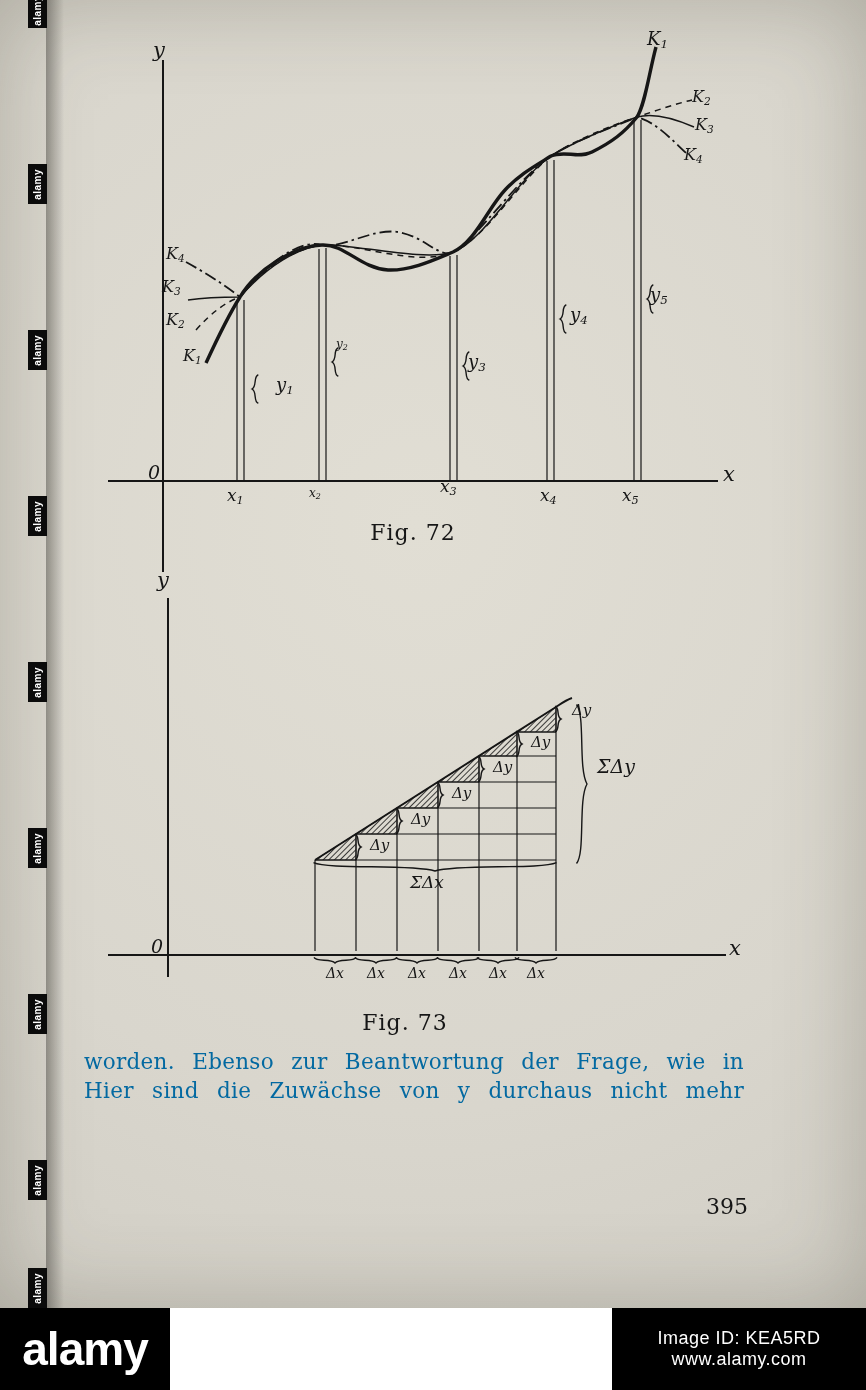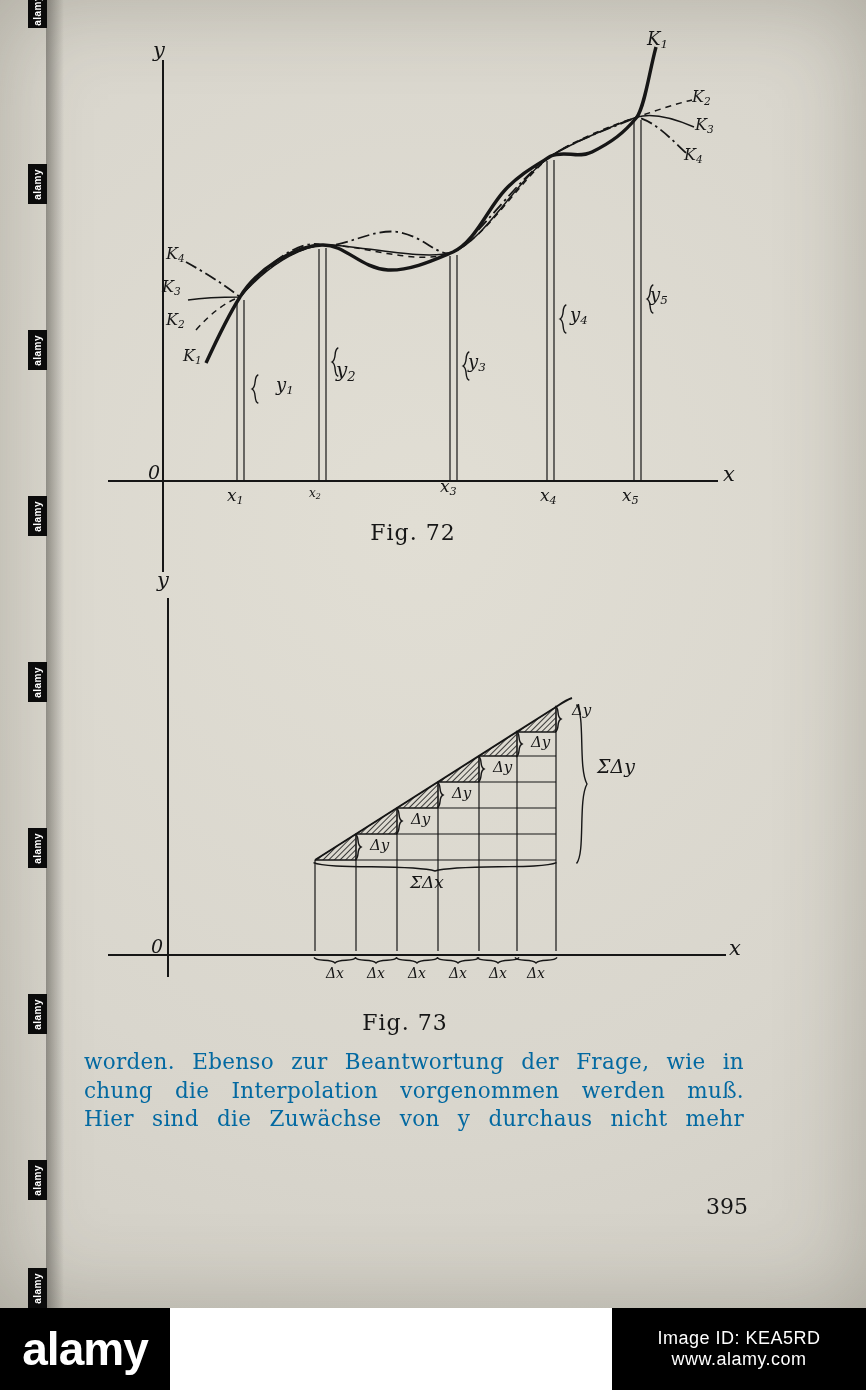--- a/index.html
+++ b/index.html
@@ -144,21 +144,21 @@
   <span class="lbl" style="left:723px;top:464px;font-size:21px">x</span>
   <span class="lbl" style="left:148px;top:463px;font-size:19px">0</span>
 
   <span class="lbl" style="left:227px;top:487px;font-size:17px"><span>x</span><sub class="sb">1</sub></span>
   <span class="lbl" style="left:309px;top:487px;font-size:12px"><span>x</span><sub class="sb">2</sub></span>
   <span class="lbl" style="left:440px;top:478px;font-size:17px"><span>x</span><sub class="sb">3</sub></span>
   <span class="lbl" style="left:540px;top:487px;font-size:17px"><span>x</span><sub class="sb">4</sub></span>
   <span class="lbl" style="left:622px;top:487px;font-size:17px"><span>x</span><sub class="sb">5</sub></span>
 
   <span class="lbl" style="left:276px;top:376px;font-size:18px"><span>y</span><sub class="sb">1</sub></span>
-  <span class="lbl" style="left:336px;top:360px;font-size:20px"><span>y</span><sub class="sb">2</sub></span>
+  <span class="lbl" style="left:336px;top:338px;font-size:12px"><span>y</span><sub class="sb">2</sub></span>
   <span class="lbl" style="left:468px;top:353px;font-size:18px"><span>y</span><sub class="sb">3</sub></span>
   <span class="lbl" style="left:570px;top:306px;font-size:18px"><span>y</span><sub class="sb">4</sub></span>
   <span class="lbl" style="left:650px;top:286px;font-size:18px"><span>y</span><sub class="sb">5</sub></span>
 
   <span class="lbl" style="left:166px;top:246px;font-size:16px"><span>K</span><sub class="sb">4</sub></span>
   <span class="lbl" style="left:162px;top:279px;font-size:16px"><span>K</span><sub class="sb">3</sub></span>
   <span class="lbl" style="left:166px;top:312px;font-size:16px"><span>K</span><sub class="sb">2</sub></span>
   <span class="lbl" style="left:183px;top:348px;font-size:16px"><span>K</span><sub class="sb">1</sub></span>
 
   <span class="lbl" style="left:647px;top:30px;font-size:18px"><span>K</span><sub class="sb">1</sub></span>
@@ -186,21 +186,20 @@
   <span class="lbl" style="left:367px;top:966px;font-size:14px">Δx</span>
   <span class="lbl" style="left:408px;top:966px;font-size:14px">Δx</span>
   <span class="lbl" style="left:449px;top:966px;font-size:14px">Δx</span>
   <span class="lbl" style="left:489px;top:966px;font-size:14px">Δx</span>
   <span class="lbl" style="left:527px;top:966px;font-size:14px">Δx</span>
 
   <div class="cap" style="left:320px;top:1012px;width:170px">Fig. 73</div>
 
   <div class="bodytext">
     <div class="bline">worden. Ebenso zur Beantwortung der Frage, wie in</div>
-    <div class="bline">chung die Interpolation vorgenommen werden muß.</div>
     <div class="bline">Hier sind die Zuwächse von y durchaus nicht mehr</div>
   </div>
 
   <div class="pagenum">395</div>
 
   <div class="tab" style="top:-8px;height:36px">
       <span class="tabtext">alamy</span>
     </div>
   <div class="tab" style="top:164px">
       <span class="tabtext">alamy</span>

